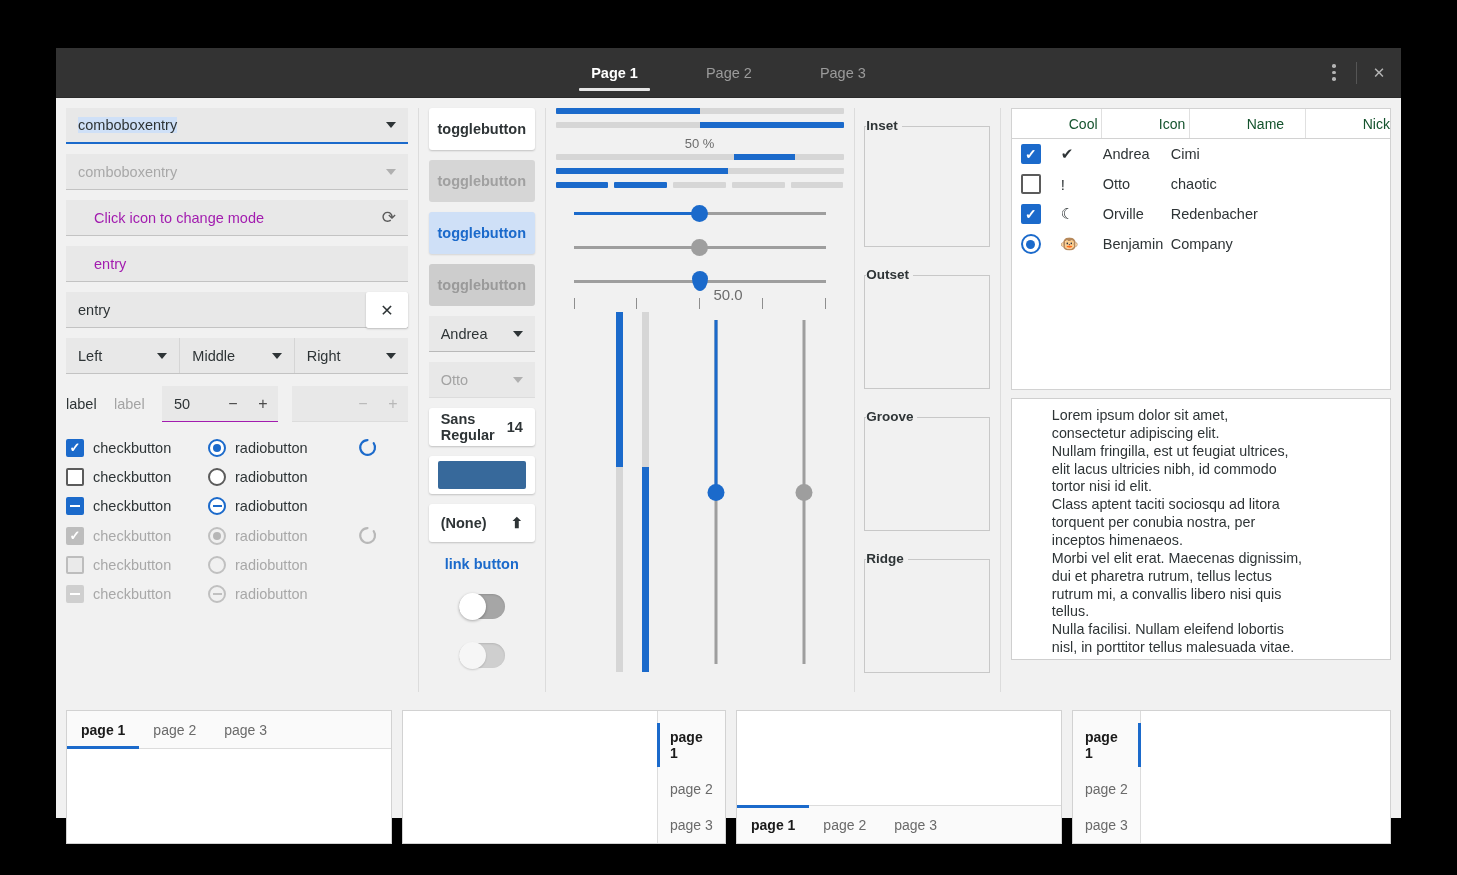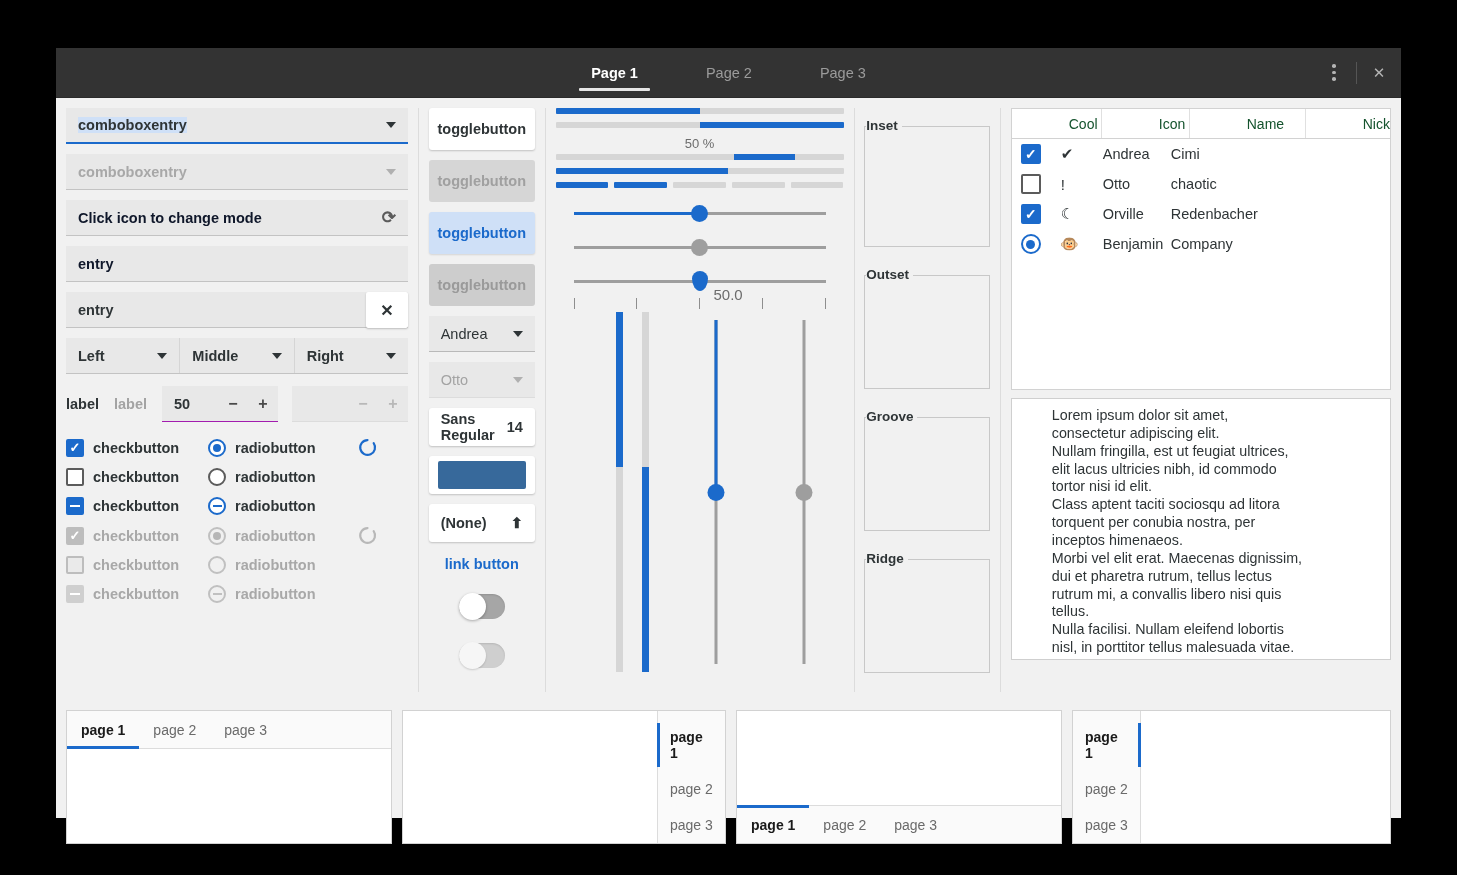--- a/index.html
+++ b/index.html
@@ -42,33 +42,33 @@
   .hdr-sep { width: 1px; height: 22px; background: #555; }
   .xglyph { color: #b4b4b4; font-size: 15px; line-height: 1; }
 
   
   .body { flex: 1; display: flex; flex-direction: column; padding: 0; }
   .upper { display: flex; flex: 0 0 557px; }
   .colsep { width: 1px; background: #dcdcdc; margin: 10px 0; }
 
   
   .col { padding: 10px; }
-  .col1 { width: 368px; font-weight: bold; }
+  .col1 { width: 368px; }
   .col2 { width: 158px; }
   .col3 { width: 334px; }
   .col4 { width: 202px; }
   .col5 { flex: 1; }
 
   .entry, .combo {
     height: 36px; background: #e8e8e8; border: none; border-bottom: 1px solid #c3c3c3;
     display: flex; align-items: center; padding: 0 12px; font-size: 14.5px; color: #2e3436;
     position: relative; margin-bottom: 10px;
   }
   .entry.focused { border-bottom: 2px solid #1b6acb; }
-  .entry .ph, .combo .ph { color: #0f172a; }
+  .entry .ph, .combo .ph { color: #a21caf; margin-left: 16px; }
   .entry .sel { background: #cfe0f7; }
   .entry .disabled-txt { color: #a8a8a8; }
   .arrow-dn {
     width: 0; height: 0; border-left: 5px solid transparent; border-right: 5px solid transparent;
     border-top: 6px solid #2e3436; margin-left: auto;
   }
   .arrow-dn.dim { border-top-color: #b0b0b0; }
   .icon-right { margin-left: auto; color: #5b5b5b; font-size: 17px; }
   .entry .clearbtn {
     position: absolute; right: 0; top: 0; width: 42px; height: 36px; background: #fff;

